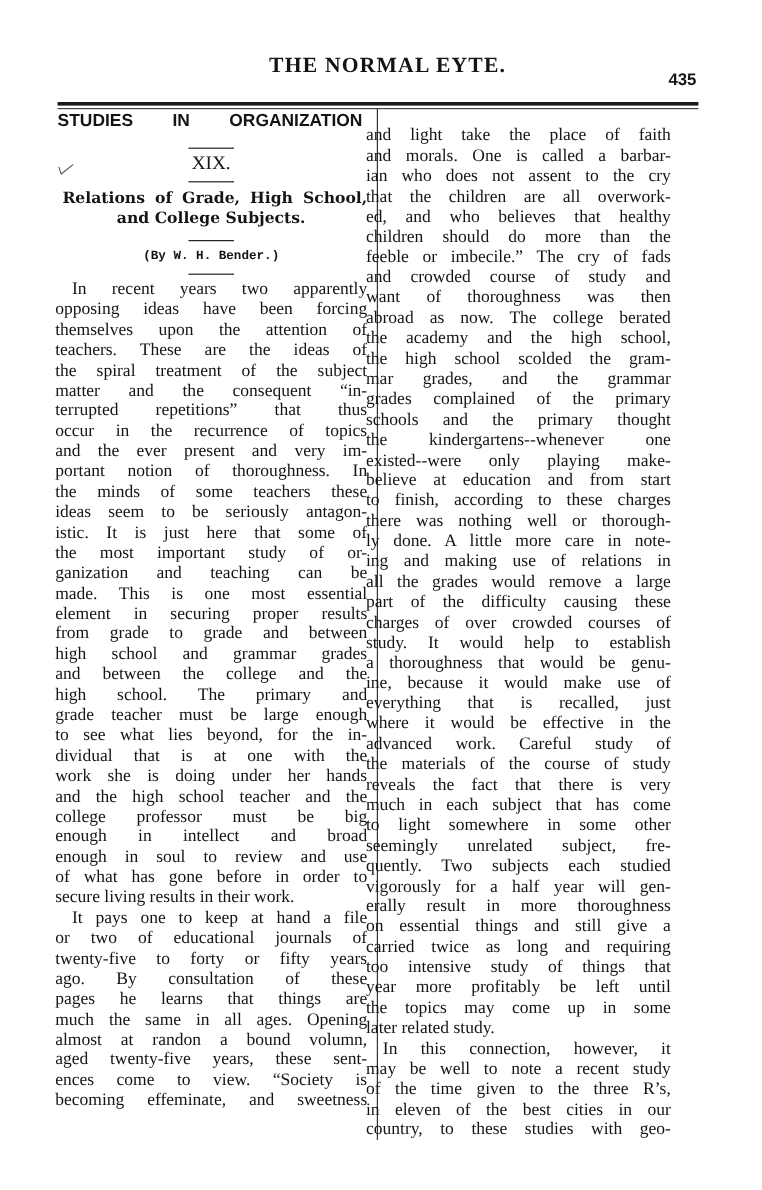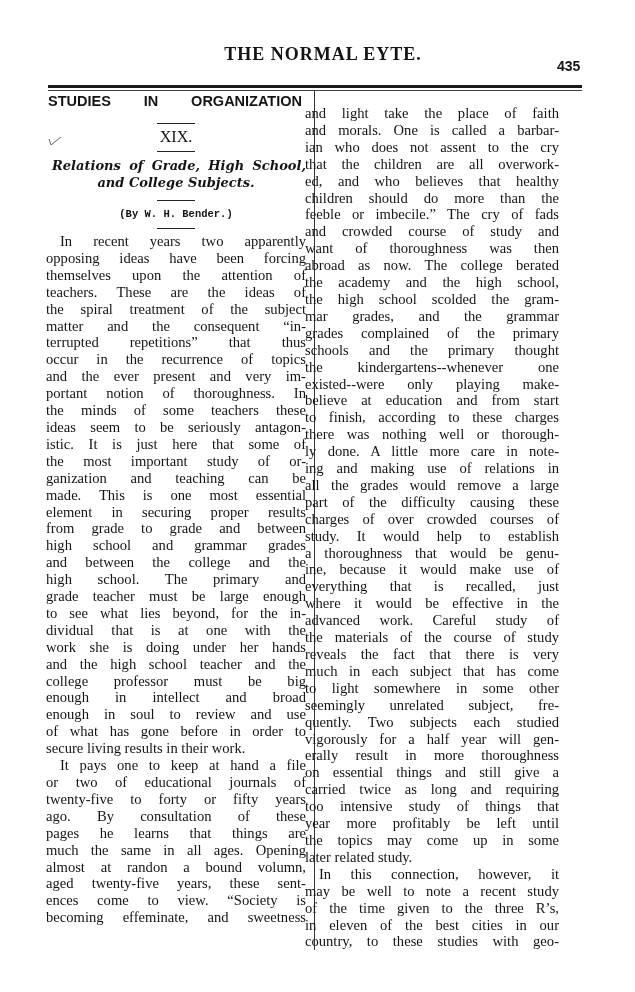--- a/index.html
+++ b/index.html
@@ -27,21 +27,21 @@
   .col-right { left: 305px; top: 92px; width: 254px; margin-top: 12px; }
 
   .headline {
     font-family: "Liberation Sans", sans-serif; font-weight: bold; font-size: 14.5px;
     text-align: center; line-height: 18px; margin: 0;
   }
   .headline .l1 { display: block; text-align: justify; text-align-last: justify; }
   .small-rule { width: 38px; height: 1px; background: #222; margin: 0 auto; }
   .numeral { text-align: center; font-size: 16px; line-height: 20px; font-family: "Liberation Serif", serif; }
   .subhead {
-    text-align: center; font-family: "DejaVu Serif", serif; font-weight: bold; font-size: 13px; line-height: 17px; font-style: italic;
+    text-align: center; font-family: "DejaVu Serif", serif; font-weight: bold; font-size: 13px; line-height: 17px;
   }
   .byline { text-align: center; font-size: 10.5px; font-weight: bold; font-family: Liberation Mono, monospace; line-height: 14px; }
 
   .line {
     display: block; white-space: nowrap; font-size: 14.6px; line-height: 16.9px;
     text-align: justify; text-align-last: justify; font-family: "Liberation Serif", serif;
   }
   .line.last { text-align-last: left; }
   .line.indent { padding-left: 14px; }
   .check-mark {

